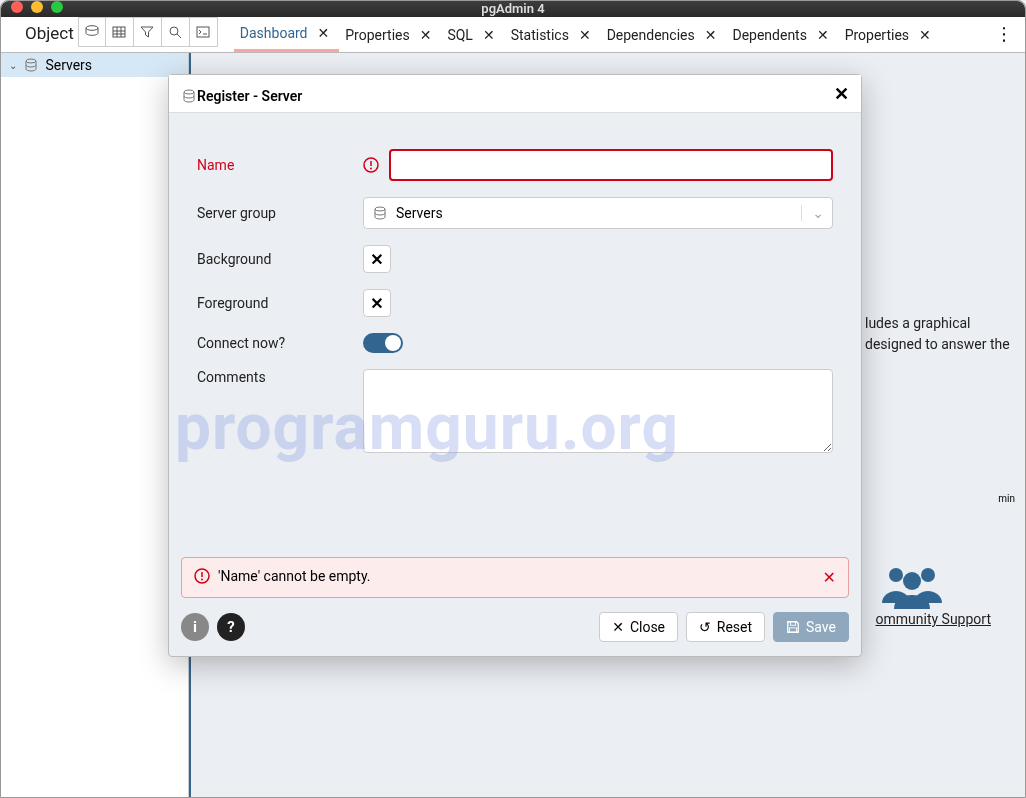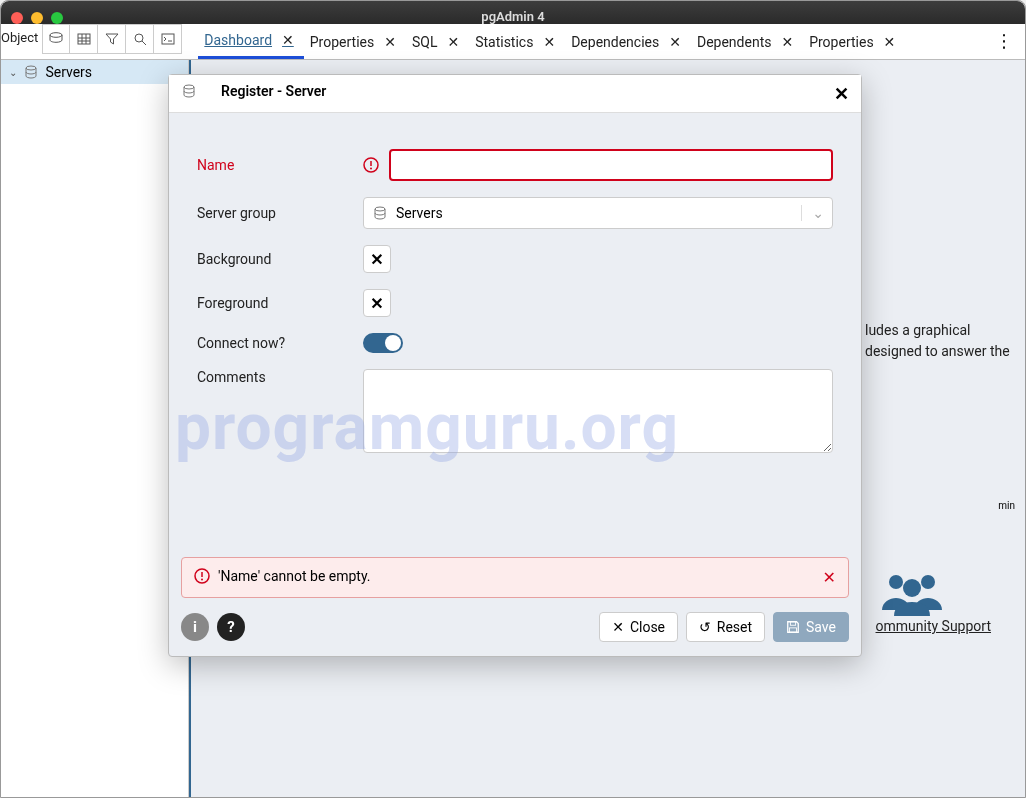--- a/index.html
+++ b/index.html
@@ -1,45 +1,45 @@
 <!DOCTYPE html>
 <html><head>
 <meta charset="utf-8">
 <style>
   * { box-sizing: border-box; margin: 0; padding: 0; font-family: -apple-system, BlinkMacSystemFont, "Segoe UI", Roboto, sans-serif; }
   body { background: #f0f0f0; width: 1026px; height: 798px; overflow: hidden; position: relative; }
   .window { width: 1026px; height: 798px; background: #fff; border: 1px solid #999; border-radius: 8px 8px 0 0; display: flex; flex-direction: column; }
-  .titlebar { height: 23px; background: linear-gradient(#3d3d3d,#2a2a2a); border-radius: 8px 8px 0 0; display: flex; align-items: flex-end; padding: 0 10px; position: relative; }
+  .titlebar { height: 16px; background: linear-gradient(#3d3d3d,#2a2a2a); border-radius: 8px 8px 0 0; display: flex; align-items: flex-start; padding: 0 10px; position: relative; }
   .traffic { display: flex; gap: 8px; }
   .dot { width: 12px; height: 12px; border-radius: 50%; }
   .dot.r { background: #ff5f57; } .dot.y { background: #febc2e; } .dot.g { background: #28c840; }
   .title { color: #ddd; font-size: 13px; position: absolute; left: 50%; transform: translateX(-50%); font-weight: 600; }
   .toolbar-row { display: flex; border-bottom: 1px solid #bbb; background: #fff; }
-  .obj-label { font-size: 13px; padding: 6px 4px 6px 0; color: #222; }
+  .obj-label { font-size: 17px; padding: 6px 4px 6px 24px; color: #222; }
   .toolbar-btns { display: flex; }
   .tbtn { width: 28px; height: 30px; border: 1px solid #ccc; border-left: none; background: #fff; display: flex; align-items: center; justify-content: center; cursor: pointer; }
   .tbtn:first-child { border-left: 1px solid #ccc; }
   .tabs { display: flex; align-items: center; flex: 1; overflow: hidden; margin-left: 16px; }
   .tab { display: flex; align-items: center; padding: 8px 6px; font-size: 14px; color: #222; gap: 6px; white-space: nowrap; }
-  .tab.active { color: #326690; border-bottom: 3px solid #1d4ed8; text-decoration: underline; }
+  .tab.active { color: #326690; border-bottom: 3px solid #fca5a5; }
   .tab .close { font-size: 14px; color: #222; cursor: pointer; padding: 0 4px;}
   .menu-dots { margin-left: auto; padding: 6px 12px; font-size: 18px; cursor: pointer; }
   .body-row { flex: 1; display: flex; position: relative; overflow: hidden; }
   .sidebar { width: 188px; border-right: 1px solid #ccc; background: #fff; }
   .tree-item { display: flex; align-items: center; padding: 4px 8px; background: #d6e8f5; font-size: 14px; gap: 6px; }
   .chev { font-size: 10px; color: #555; }
   .main { flex: 1; background: #ebeef3; position: relative; }
   .splitter { width: 20px; background: #ebeef3; border-left: 2px solid #326690; }
   .bg-text { position: absolute; right: 10px; top: 260px; color: #222; font-size: 14px; line-height: 1.5; width: 150px; }
   .bg-text2 { position: absolute; right: 10px; top: 440px; font-size: 10px; }
   .community { position: absolute; right: 34px; top: 508px; text-align: left; font-size: 14px; }
   .community a { color: #222; }
   
   .modal { position: absolute; left: 168px; top: 74px; width: 694px; background: #ebeef3; border: 1px solid #bbb; border-radius: 4px; box-shadow: 0 8px 30px rgba(0,0,0,.25); display: flex; flex-direction: column; }
-  .mhead { background: #fff; border-bottom: 1px solid #ddd; padding: 8px 12px; display: flex; align-items: flex-start; gap: 24px; font-weight: 600; font-size: 14px; }
+  .mhead { background: #fff; border-bottom: 1px solid #ddd; padding: 8px 12px; display: flex; align-items: flex-end; gap: 0; font-weight: 600; font-size: 14px; }
   .mhead .x { margin-left: auto; cursor: pointer; font-size: 18px; }
   .mtabs { background: #fff; border-bottom: 1px solid #ddd; display: flex; padding: 0 8px; gap: 20px; }
   .mtab { padding: 10px 4px 8px; font-size: 14px; color: #222; cursor: pointer; }
   .mtab.active { color: #326690; border-bottom: 3px solid #326690; }
   .mbody { padding: 28px; flex: 1; }
   .frow { display: flex; align-items: center; padding: 8px 0; }
   .flabel { width: 166px; font-size: 14px; color: #222; }
   .flabel.err { color: #d0021b; }
   .ficon-err { color: #d0021b; margin-right: 10px; }
   .finput { flex: 1; height: 32px; border: 1px solid #ccc; border-radius: 4px; padding: 0 8px; font-size: 14px; background: #fff; }

